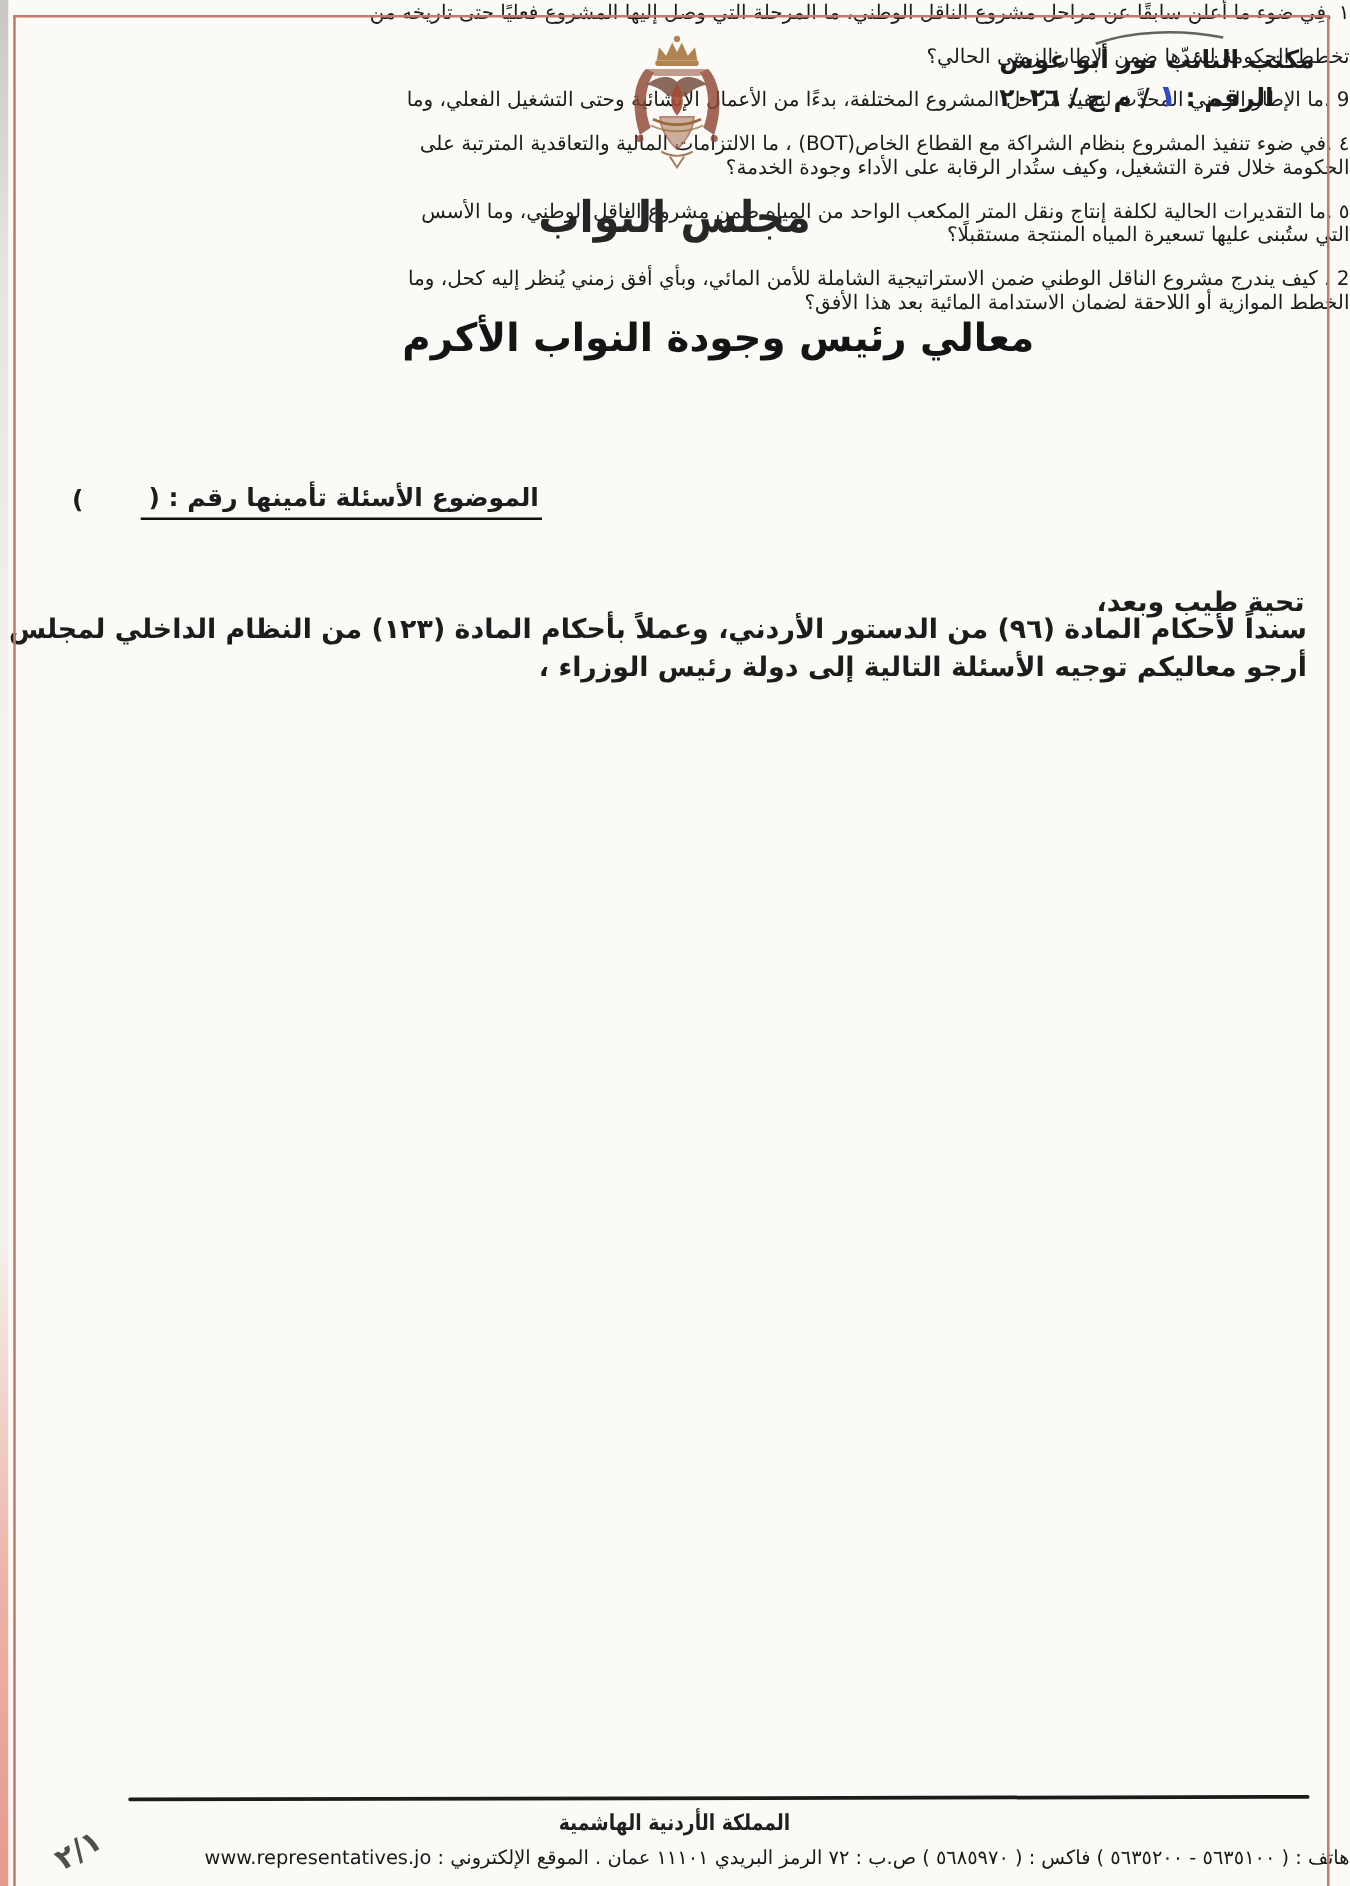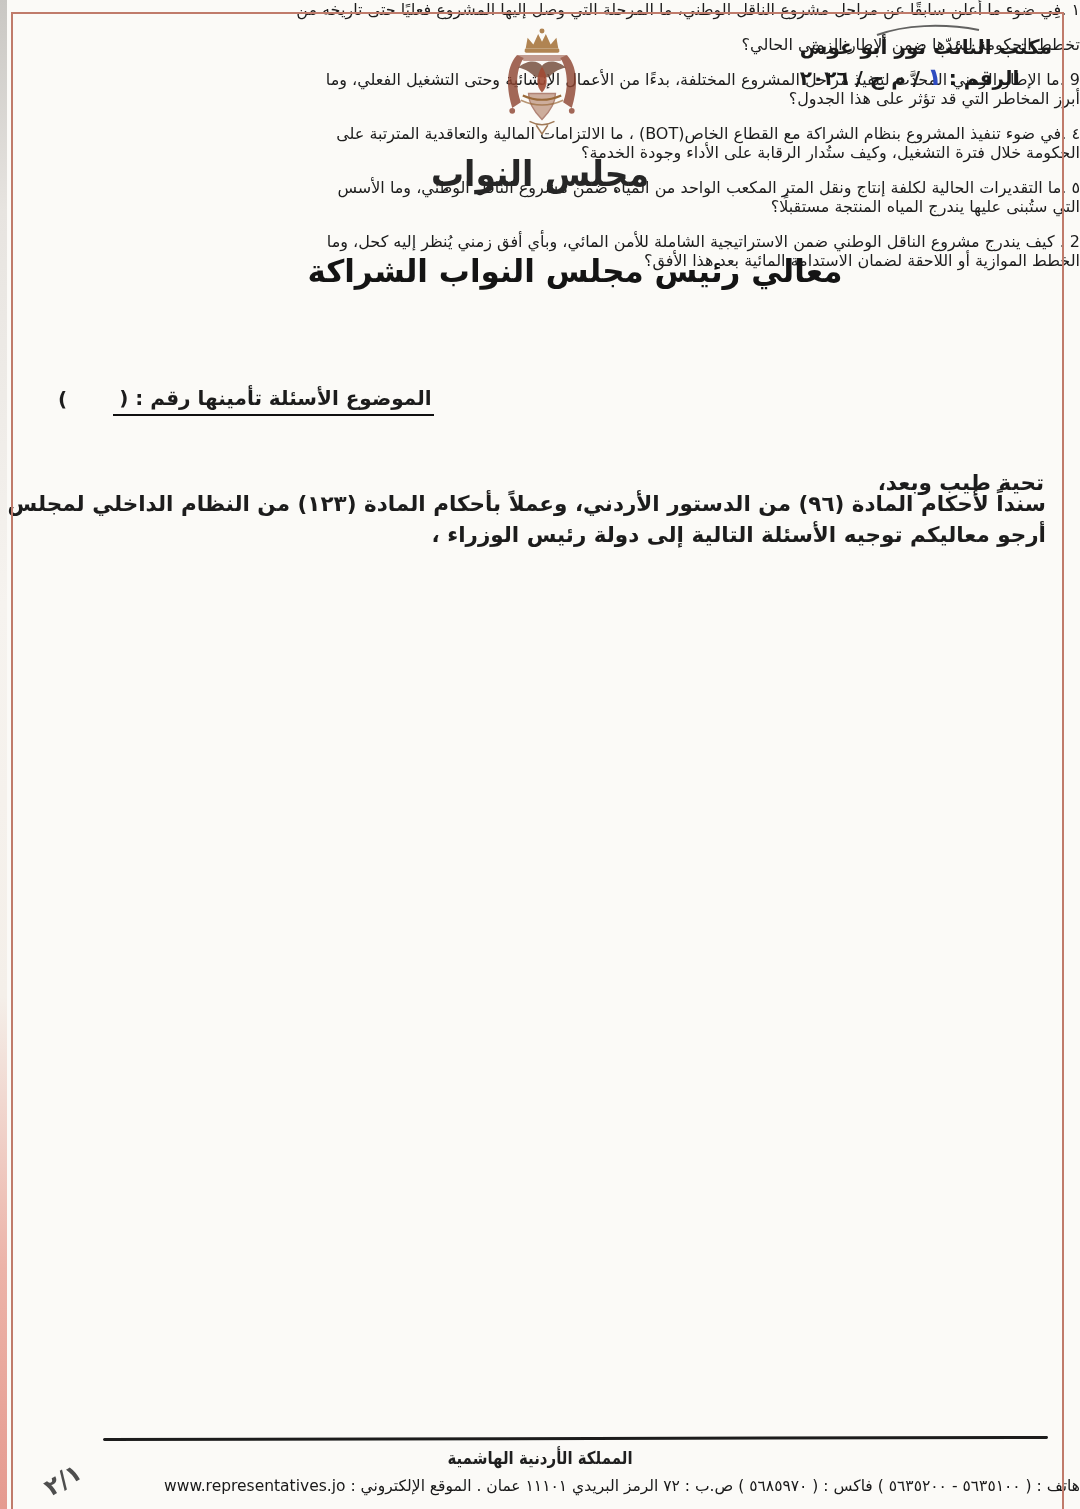--- a/index.html
+++ b/index.html
@@ -93,21 +93,21 @@
       <path d="M28,77 Q50,87 72,77" stroke="#9a6a3a" stroke-width="1.6" fill="none" opacity="0.7"></path>
     </g>
     <g stroke="#8a5a30" stroke-width="1.6" fill="none" opacity="0.8">
       <path d="M37,99 Q50,106 63,99"></path>
       <path d="M44,103 L50,112 L56,103"></path>
     </g>
   </svg>
 
   <div class="masthead">مجلس النواب</div>
 
-  <h1 class="title">معالي رئيس مجلس النواب الشراكة</h1>
+  <h1 class="title">معالي رئيس وجودة النواب الأكرم</h1>
 
   <div class="subject">
     <span class="main">الموضوع الأسئلة تأمينها رقم : (</span>
     <span class="paren">)</span>
   </div>
 
   <div class="greeting">تحية طيب وبعد،</div>
 
   <div class="preamble">
     <div>سنداً لأحكام المادة (٩٦) من الدستور الأردني، وعملاً بأحكام المادة (١٢٣) من النظام الداخلي لمجلس النواب،</div>
@@ -118,31 +118,30 @@
     </p>
     <div>١ .فِي ضوء ما أُعلن سابقًا عن مراحل مشروع الناقل الوطني، ما المرحلة التي وصل إليها المشروع فعليًا حتى تاريخه من</div>
   <p></p>
   <p class="question q2">
     </p>
     <div>تخطط الحكومة لسدّها ضمن الإطار الزمني الحالي؟</div>
   <p></p>
   <p class="question q3">
     </p>
     <div>9 .ما الإطار الزمني المحدَّث لتنفيذ مراحل المشروع المختلفة، بدءًا من الأعمال الإنشائية وحتى التشغيل الفعلي، وما</div>
-    <div>أبرز المخاطر التي قد تؤثر على هذا الجدول؟</div>
   <p></p>
   <p class="question q4">
     </p>
     <div>٤ .في ضوء تنفيذ المشروع بنظام الشراكة مع القطاع الخاص(BOT) ، ما الالتزامات المالية والتعاقدية المترتبة على</div>
     <div>الحكومة خلال فترة التشغيل، وكيف ستُدار الرقابة على الأداء وجودة الخدمة؟</div>
   <p></p>
   <p class="question q5">
     </p>
     <div>٥ .ما التقديرات الحالية لكلفة إنتاج ونقل المتر المكعب الواحد من المياه ضمن مشروع الناقل الوطني، وما الأسس</div>
-    <div>التي ستُبنى عليها يندرج المياه المنتجة مستقبلًا؟</div>
+    <div>التي ستُبنى عليها تسعيرة المياه المنتجة مستقبلًا؟</div>
   <p></p>
   <p class="question q6">
     </p>
     <div>2 . كيف يندرج مشروع الناقل الوطني ضمن الاستراتيجية الشاملة للأمن المائي، وبأي أفق زمني يُنظر إليه كحل، وما</div>
     <div>الخطط الموازية أو اللاحقة لضمان الاستدامة المائية بعد هذا الأفق؟</div>
   <p></p>
 
   <div class="rule"></div>
   <div class="kingdom">المملكة الأردنية الهاشمية</div>
   <div class="contact">هاتف : ( ٥٦٣٥١٠٠ - ٥٦٣٥٢٠٠ )  فاكس : ( ٥٦٨٥٩٧٠ )  ص.ب : ٧٢ الرمز البريدي ١١١٠١ عمان . الموقع الإلكتروني : www.representatives.jo</div>

